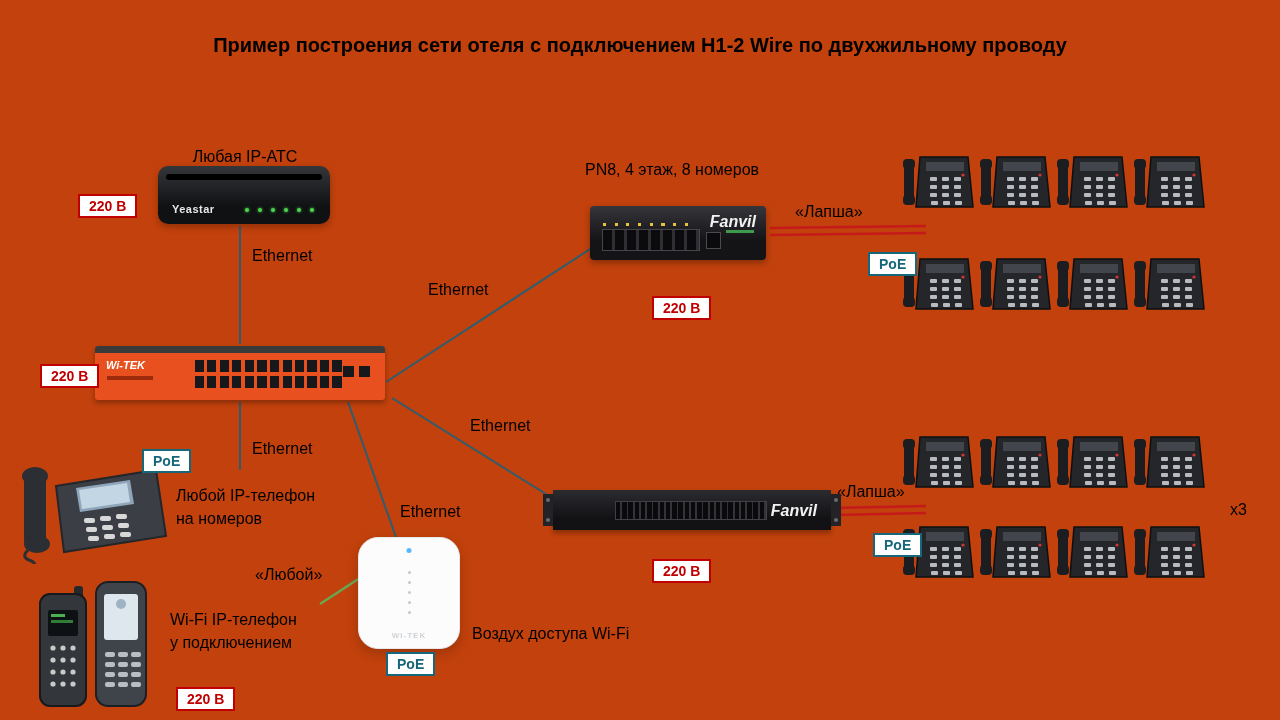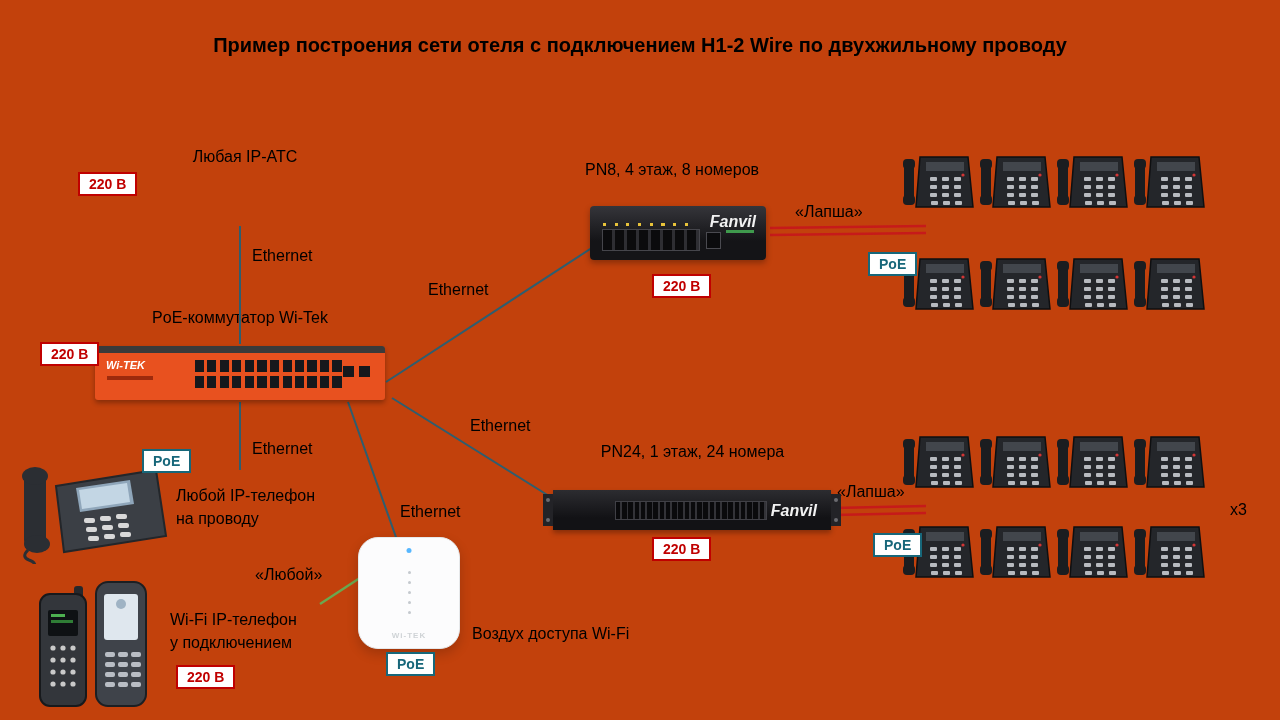--- a/index.html
+++ b/index.html
@@ -10,21 +10,21 @@
   .title{
     position:absolute;top:34px;left:0;width:100%;text-align:center;
     font-size:20px;font-weight:bold;
   }
   .label{position:absolute;font-size:16px;white-space:nowrap;}
   .label.center{text-align:center;}
   .badge{
     position:absolute;background:#fff;border:2px solid;padding:2px 9px;
     font-size:14px;font-weight:bold;white-space:nowrap;z-index:5;
   }
-  .badge.red{color:var(--power,#c00000);border-color:var(--power,#c00000);}
+  .badge.red{color:var(--power,#c00000);border-color:var(--power,#c00000);margin-top:22px;}
   .badge.teal{color:var(--poe,#17677a);border-color:var(--poe,#17677a);}
   .wires{position:absolute;left:0;top:0;pointer-events:none;z-index:1;}
   .net{stroke:var(--line,#2d5e70);stroke-width:2;}
   .noodle{stroke:var(--noodle-line,#c61a1a);stroke-width:2.5;}
   .air{stroke:var(--air-line,#6aa84f);stroke-width:2.5;}
   .device{position:absolute;z-index:2;}
 
   
   .pbx{left:158px;top:166px;width:172px;height:58px;background:linear-gradient(#34363a,#101113 70%);
        border-radius:10px;box-shadow:0 3px 6px rgba(0,0,0,.25);}
@@ -97,24 +97,35 @@
     <line class="noodle" x1="770" y1="235" x2="926" y2="233"></line>
     <line class="noodle" x1="834" y1="508" x2="926" y2="506"></line>
     <line class="noodle" x1="834" y1="515" x2="926" y2="513"></line>
     <line class="air" x1="320" y1="604" x2="366" y2="574"></line>
   </svg>
 
   <div class="title">Пример построения сети отеля с подключением H1-2 Wire по двухжильному проводу</div>
 
   <div class="label center" style="left:160px;top:108px;width:170px;margin-top:40px;">Любая IP-АТС</div>
   <div class="badge red" style="left:78px;top:172px;">220 В</div>
+  <div class="device pbx">
+    <div class="pbx-strip"></div>
+    <span class="pbx-logo">Yeastar</span>
+    <div class="pbx-leds">
+        <i></i>
+        <i></i>
+        <i></i>
+        <i></i>
+        <i></i>
+        <i></i>
+      </div>
+  </div>
 
   <div class="label" style="left:252px;top:247px;">Ethernet</div>
 
-  <div class="label center" style="left:95px;top:309px;width:290px;">PoE-коммутатор Wi-Tek</div>
   <div class="badge red" style="left:40px;top:342px;">220 В</div>
   <div class="device wtk">
     <span class="wtk-logo">Wi-TEK</span>
     <span class="wtk-sub"></span>
     <div class="wtk-ports row1"></div>
     <div class="wtk-ports row2"></div>
     <div class="wtk-sfp"></div>
     <div class="wtk-sfp s2"></div>
   </div>
 
@@ -138,21 +149,21 @@
       <rect x="68" y="75" width="11" height="5" rx="2"></rect>
         <rect x="84" y="73" width="11" height="5" rx="2"></rect>
         <rect x="100" y="71" width="11" height="5" rx="2"></rect>
       <rect x="70" y="84" width="11" height="5" rx="2"></rect>
         <rect x="86" y="82" width="11" height="5" rx="2"></rect>
         <rect x="102" y="80" width="11" height="5" rx="2"></rect>
     </g>
     <path d="M10,98 q-7,7 1,10 q9,3 4,9" stroke="#2b2e33" fill="none" stroke-width="3"></path>
   </svg>
   <div class="label" style="left:176px;top:487px;">Любой IP-телефон</div>
-  <div class="label" style="left:176px;top:510px;">на проводу</div>
+  <div class="label" style="left:176px;top:510px;">на номеров</div>
 
   <svg class="art" style="left:28px;top:580px;" width="130" height="132" viewBox="0 0 130 132">
     <rect x="46" y="6" width="9" height="12" rx="3" fill="#26282c"></rect>
     <rect x="12" y="14" width="46" height="112" rx="10" fill="#33363b" stroke="#17191c" stroke-width="2"></rect>
     <rect x="20" y="30" width="30" height="26" rx="2" fill="#0e1114"></rect>
     <rect x="23" y="34" width="14" height="3" fill="#4caf50"></rect>
     <rect x="23" y="40" width="22" height="3" fill="#2f7d36"></rect>
     <g fill="#c9c9c9">
       <circle cx="25" cy="68" r="2.6"></circle>
         <circle cx="35" cy="68" r="2.6"></circle>
@@ -394,21 +405,20 @@
       <rect x="27" y="43" width="7" height="4" rx="1"></rect>
           <rect x="39" y="43" width="7" height="4" rx="1"></rect>
           <rect x="51" y="43" width="7" height="4" rx="1"></rect>
       <rect x="28" y="51" width="7" height="4" rx="1"></rect>
           <rect x="40" y="51" width="7" height="4" rx="1"></rect>
           <rect x="52" y="51" width="7" height="4" rx="1"></rect>
     </g>
   </svg>
 </div>
 
-  <div class="label center" style="left:585px;top:443px;width:215px;">PN24, 1 этаж, 24 номера</div>
   <div class="device pn24">
     <div class="rack-ear left"></div>
     <div class="rack-ear right"></div>
     <div class="pn24-ports"></div>
     <span class="fanvil-logo">Fanvil</span>
   </div>
   <div class="badge red" style="left:652px;top:537px;">220 В</div>
   <div class="label" style="left:837px;top:483px;">«Лапша»</div>
   <div class="badge teal" style="left:873px;top:533px;">PoE</div>
   <div class="phone-grid grid-bottom" style="grid-template-columns: repeat(4, 77px);">

